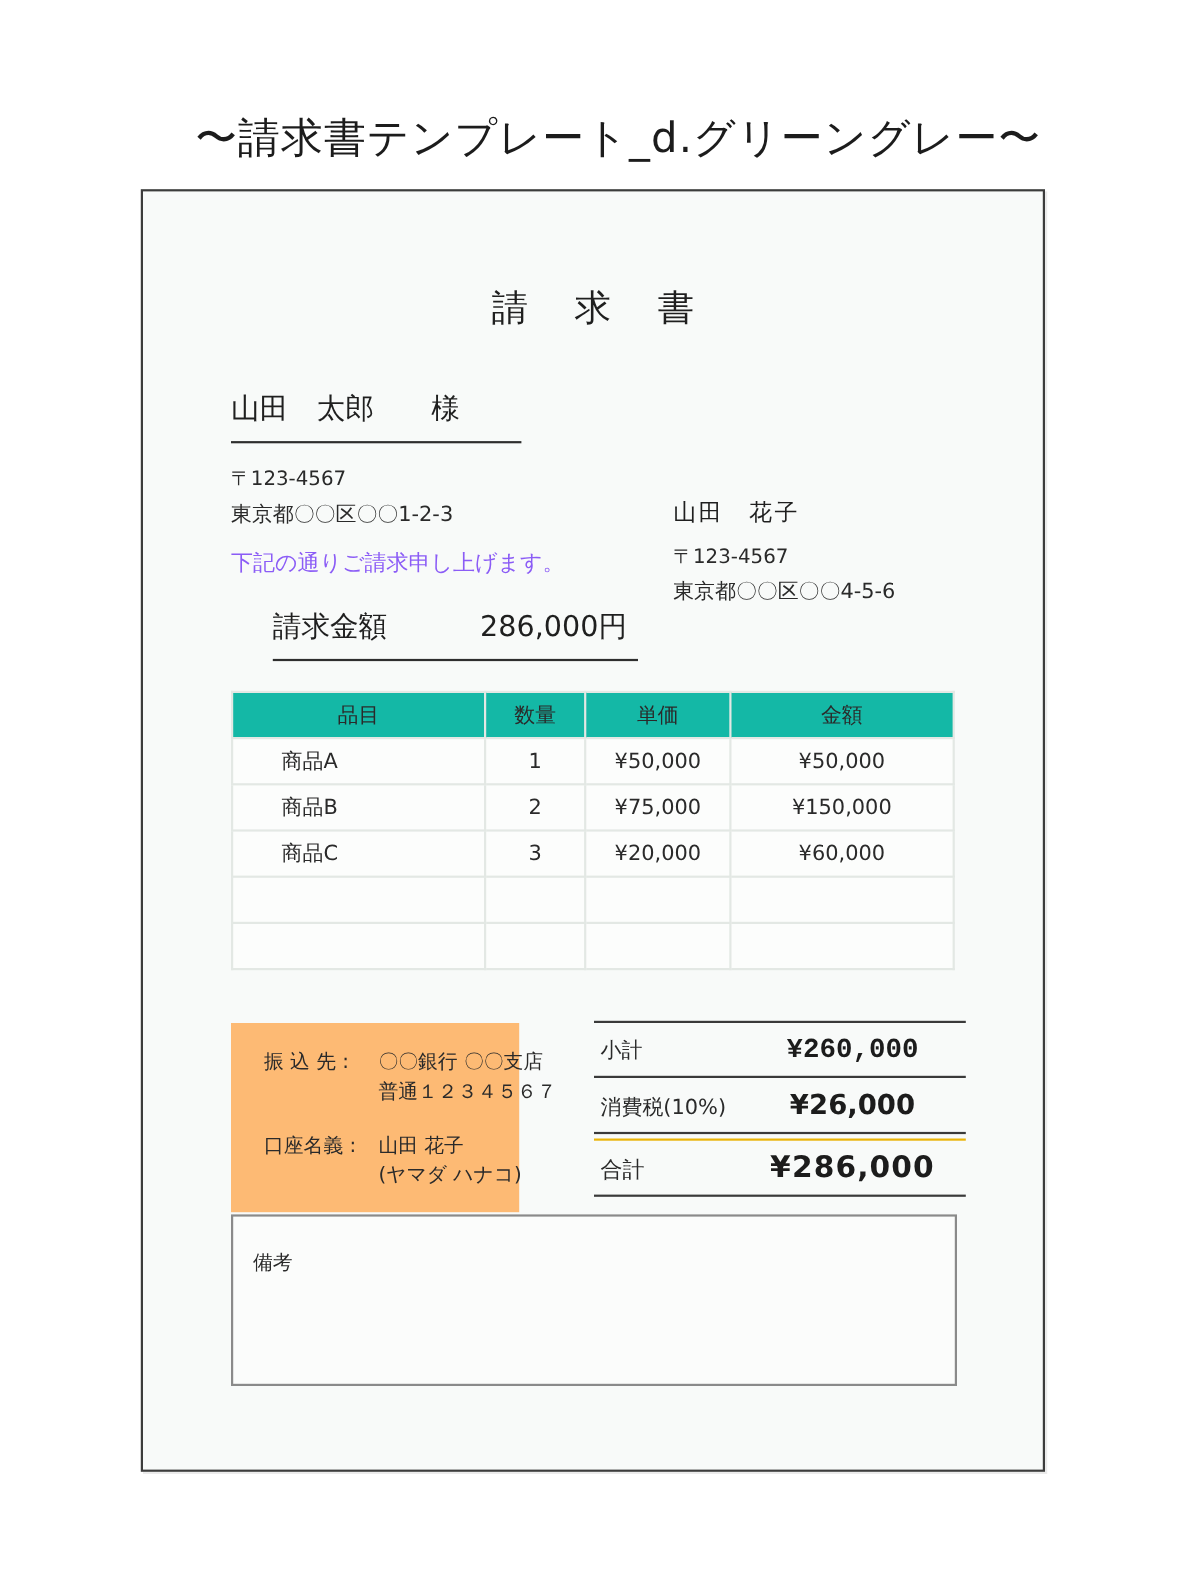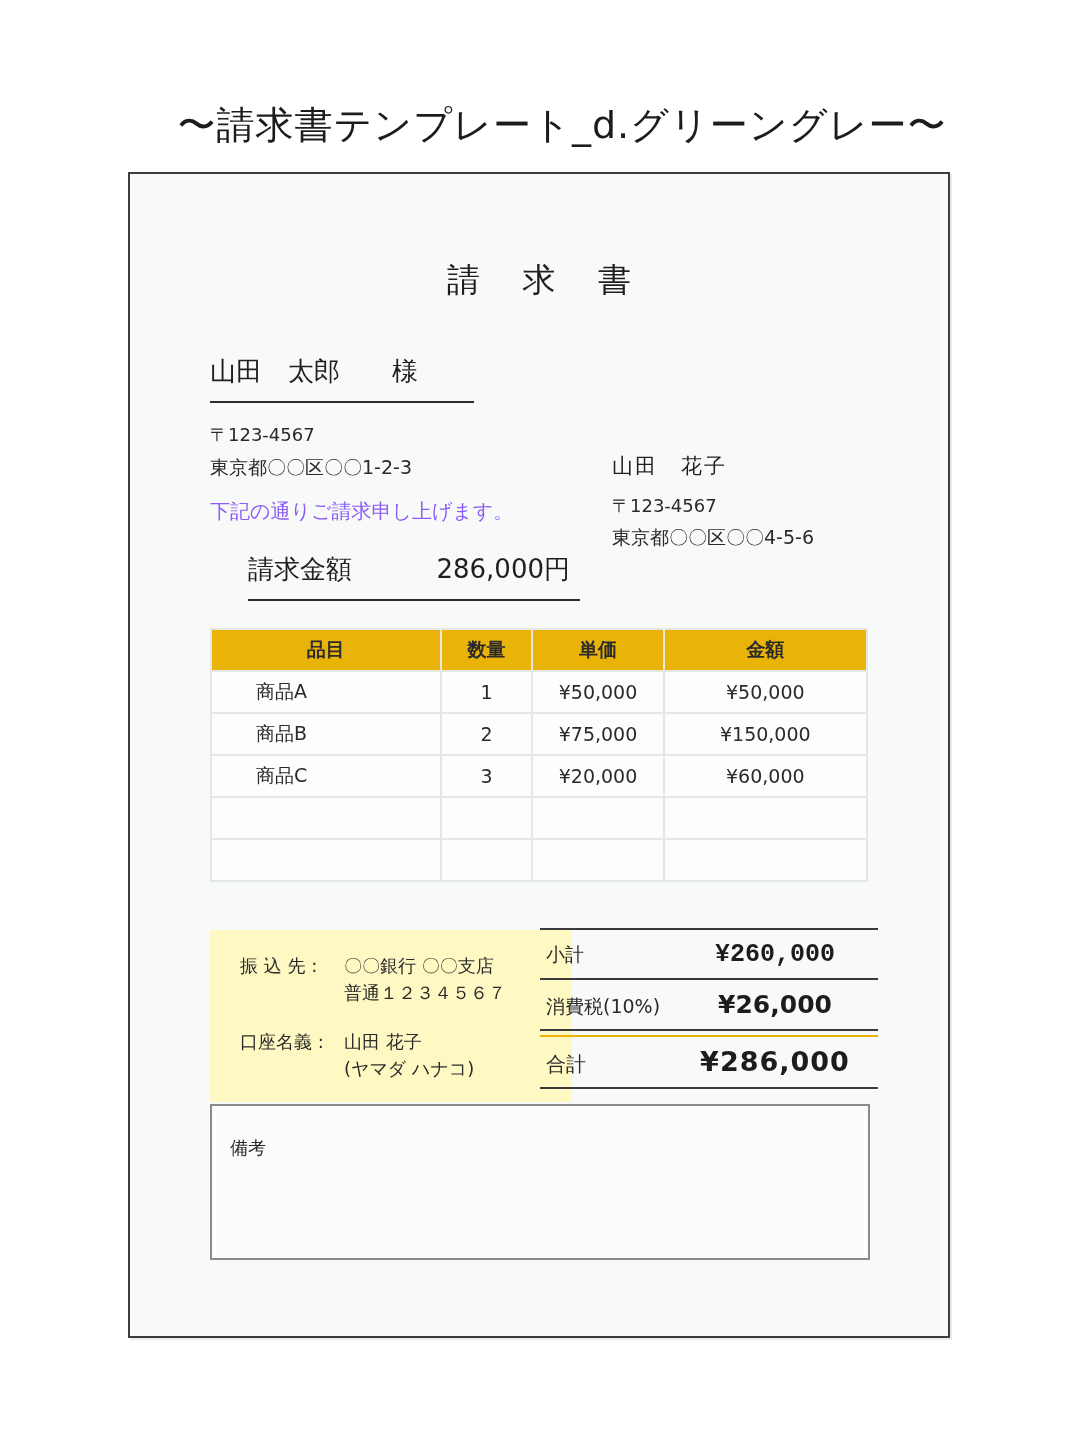--- a/index.html
+++ b/index.html
@@ -94,33 +94,33 @@
     position: absolute;
     left: 80px;
     top: 454px;
     width: 658px;
     border-collapse: collapse;
     table-layout: fixed;
     font-size: 19px;
     color: #2a2a2a;
   }
   .items th, .items td { border: 2px solid #e3e8e4; height: 42px; }
-  .items th { background: #eab308; font-weight: 700; }
+  .items th { background: #14b8a6; font-weight: 400; }
   .items td { background: #fcfdfc; text-align: center; }
   .items td.c-item { text-align: left; padding-left: 44px; }
   .col-item { width: 35%; } .col-qty { width: 14%; }
   .col-price { width: 20%; } .col-amount { width: 31%; }
   
   .bank-box {
     position: absolute;
     left: 80px;
     top: 756px;
-    width: 362px;
+    width: 262px;
     min-height: 140px;
-    background: #fef9c3;
+    background: #fdba74;
     padding: 22px 10px 20px 30px;
     font-size: 18px;
     color: #2a2a2a;
     line-height: 27px;
   }
   .bank-row { display: flex; }
   .bank-row + .bank-row { margin-top: 22px; }
   .bank-label { flex: 0 0 104px; white-space: nowrap; }
   .bank-value { flex: 1; }
   .bank-value .line { display: block; white-space: nowrap; }

